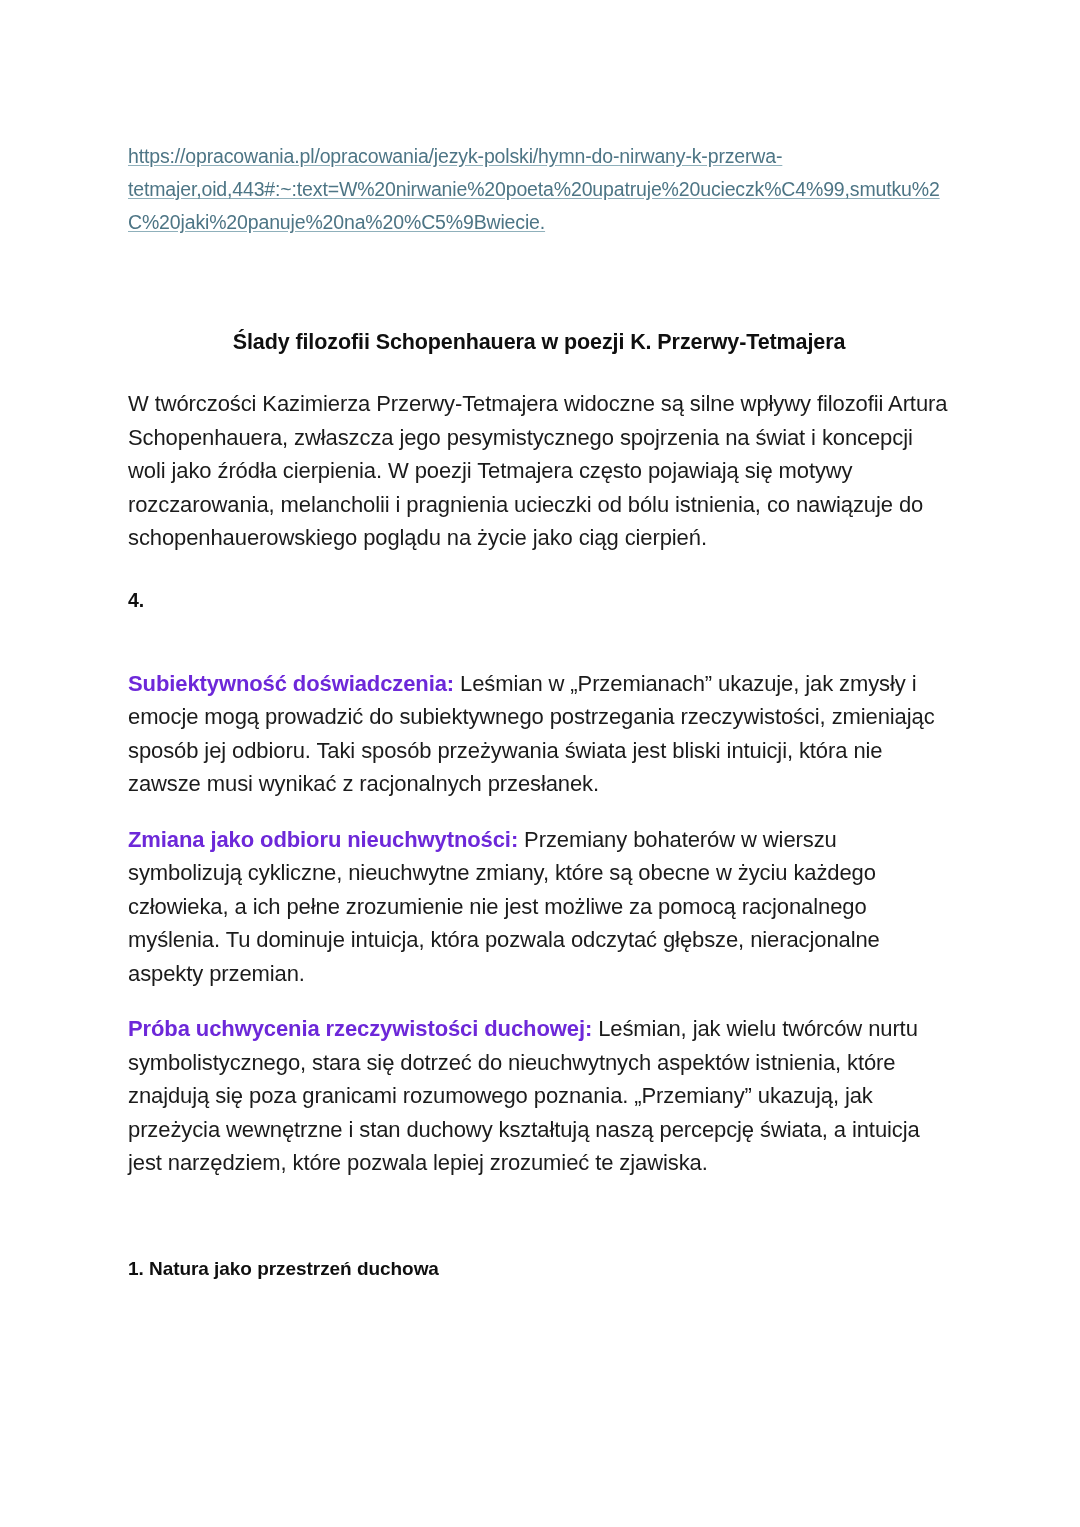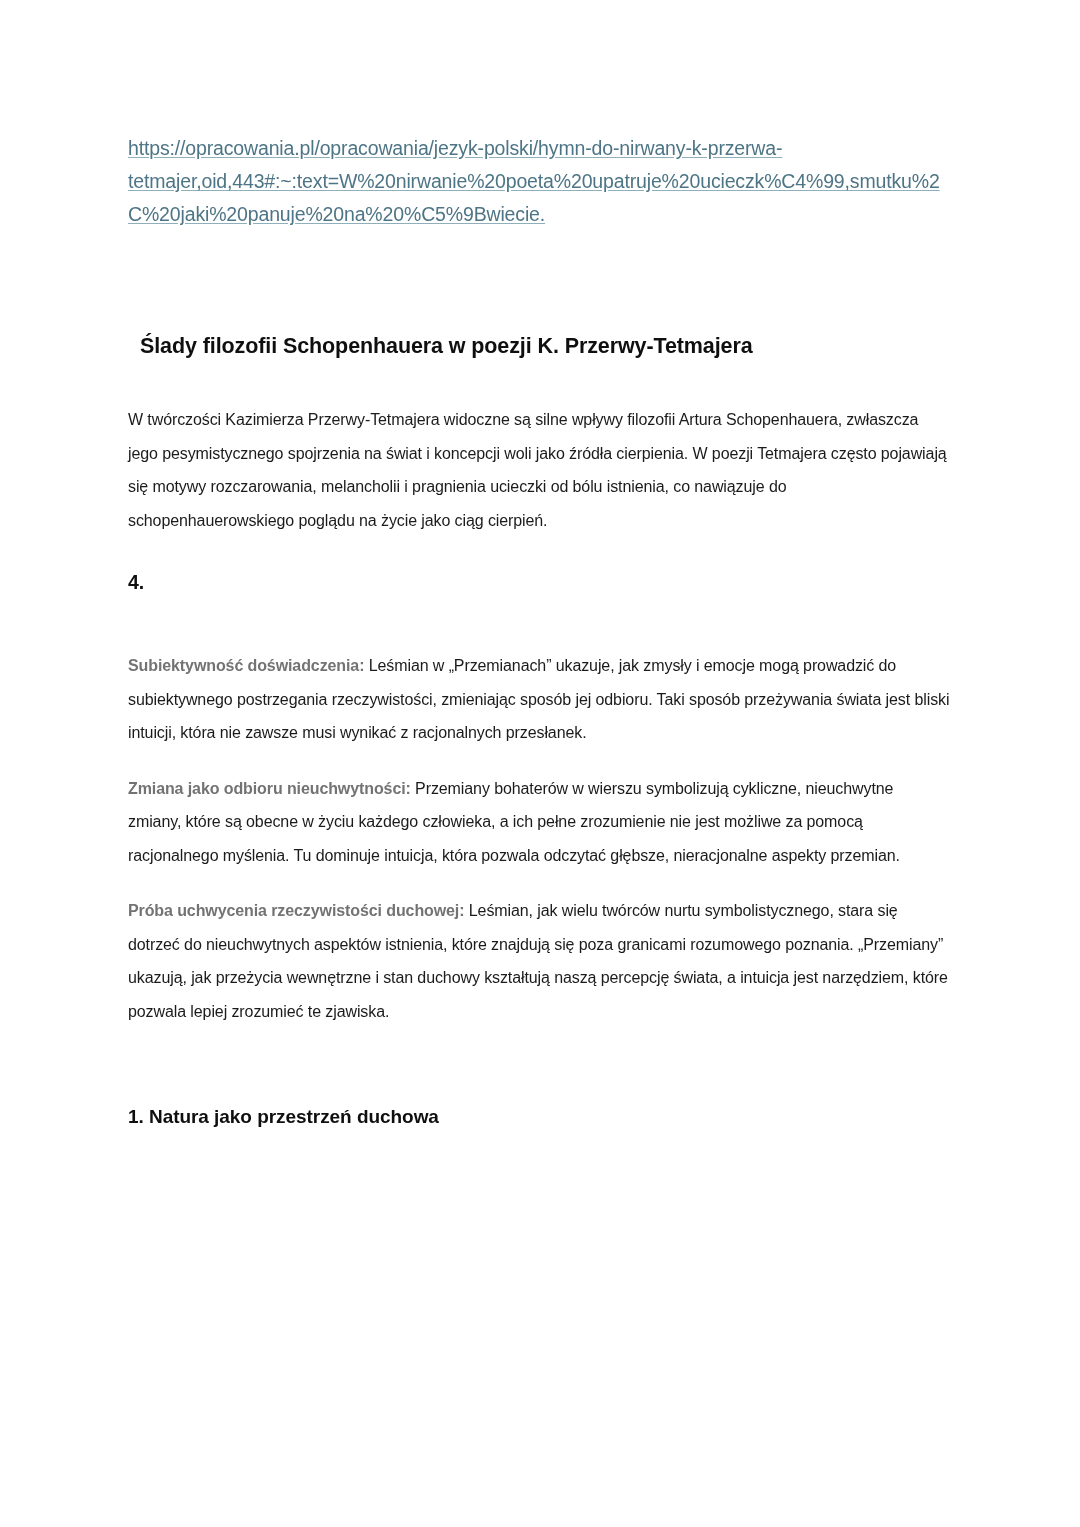--- a/index.html
+++ b/index.html
@@ -21,57 +21,58 @@
     min-height: 1527px;
     padding: 128px 128px 40px 128px;
     background: #ffffff;
   }
   .doc-body {
     width: 822px;
   }
 
   
   .link-block {
-    margin: 4px 0 26px 0;
+    margin: 12px 0 26px 0;
   }
   .link {
     display: inline;
     color: #4d7585;
     text-decoration: underline;
     text-decoration-color: #8fb0bb;
     text-underline-offset: 2px;
     font-size: 19.5px;
     line-height: 33px;
     letter-spacing: -0.15px;
     word-break: break-word;
     cursor: pointer;
   }
 
   h2.section-heading {
     font-size: 21.5px;
     font-weight: 700;
     line-height: 30px;
     letter-spacing: -0.1px;
     color: #0f0f0f;
-    margin: 12px;
+    margin: 0;
+    text-align: center;
   }
   .spacer-lg { height: 62px; }
   .spacer-md { height: 30px; }
   .spacer-sm { height: 22px; }
 
   p.para {
-    font-size: 16px;
+    font-size: 22px;
     line-height: 33.5px;
     letter-spacing: -0.1px;
     color: #1b1b1b;
     margin: 0;
   }
   p.para .lead {
     font-weight: 700;
-    color: #737373;
+    color: #6d28d9;
   }
   .num-label {
     font-size: 19.5px;
     font-weight: 700;
     line-height: 30px;
     color: #0f0f0f;
     margin: 0;
   }
   .sub-heading {
     font-size: 19px;

